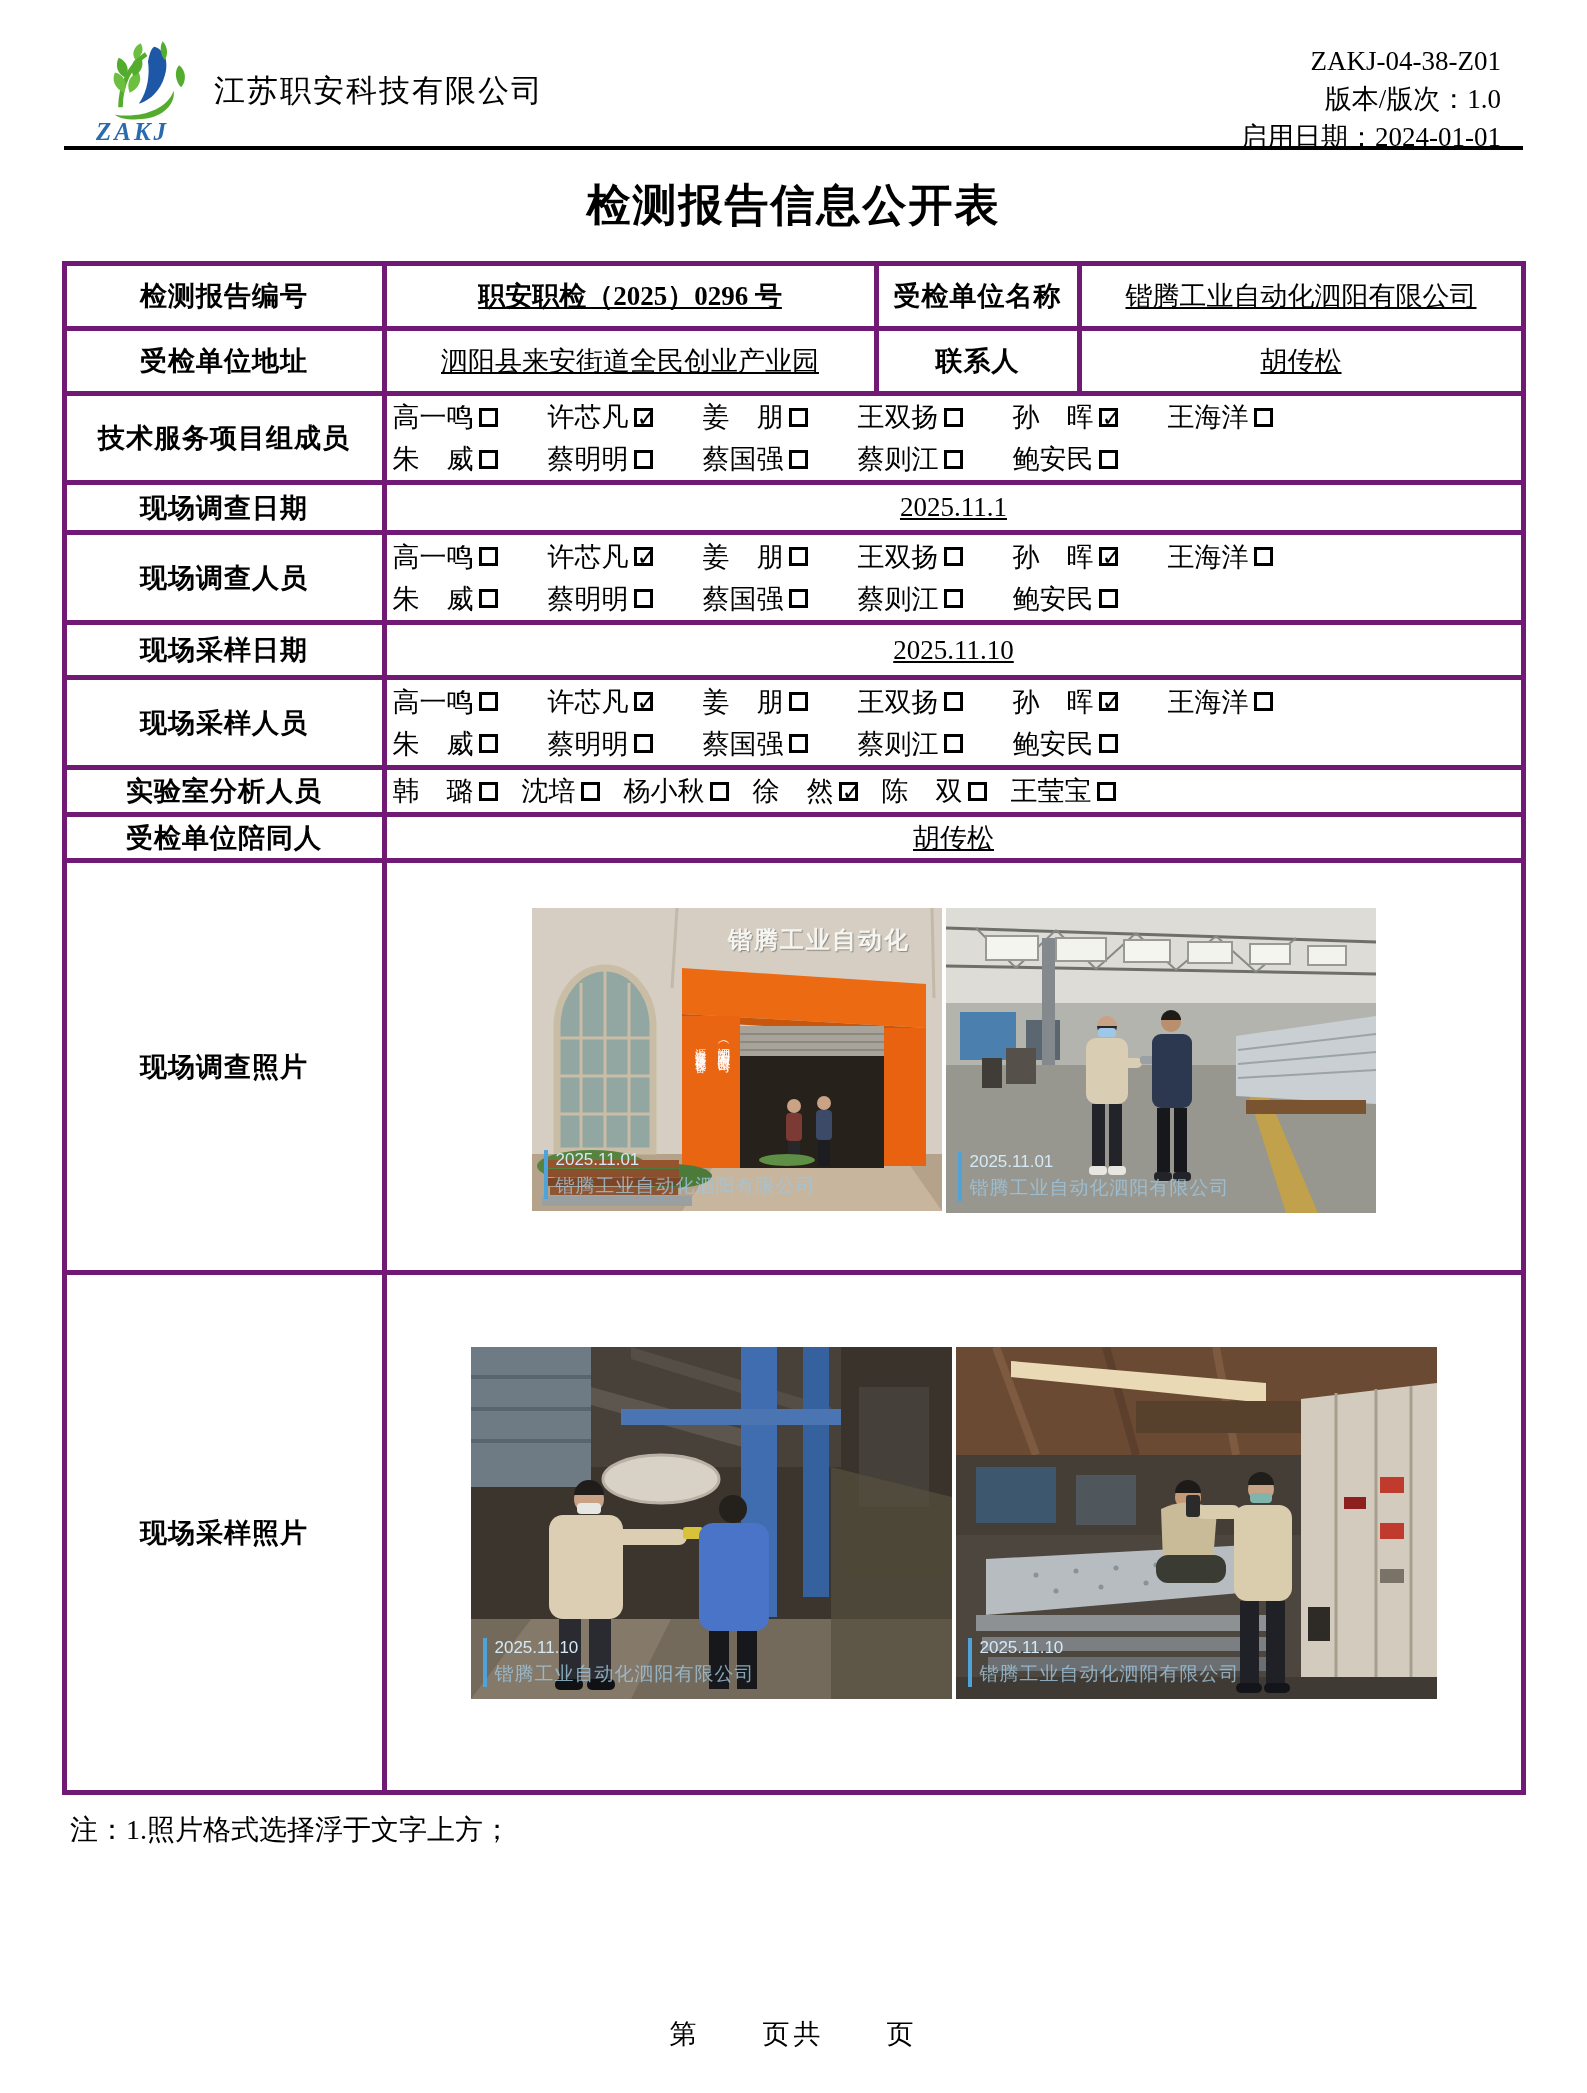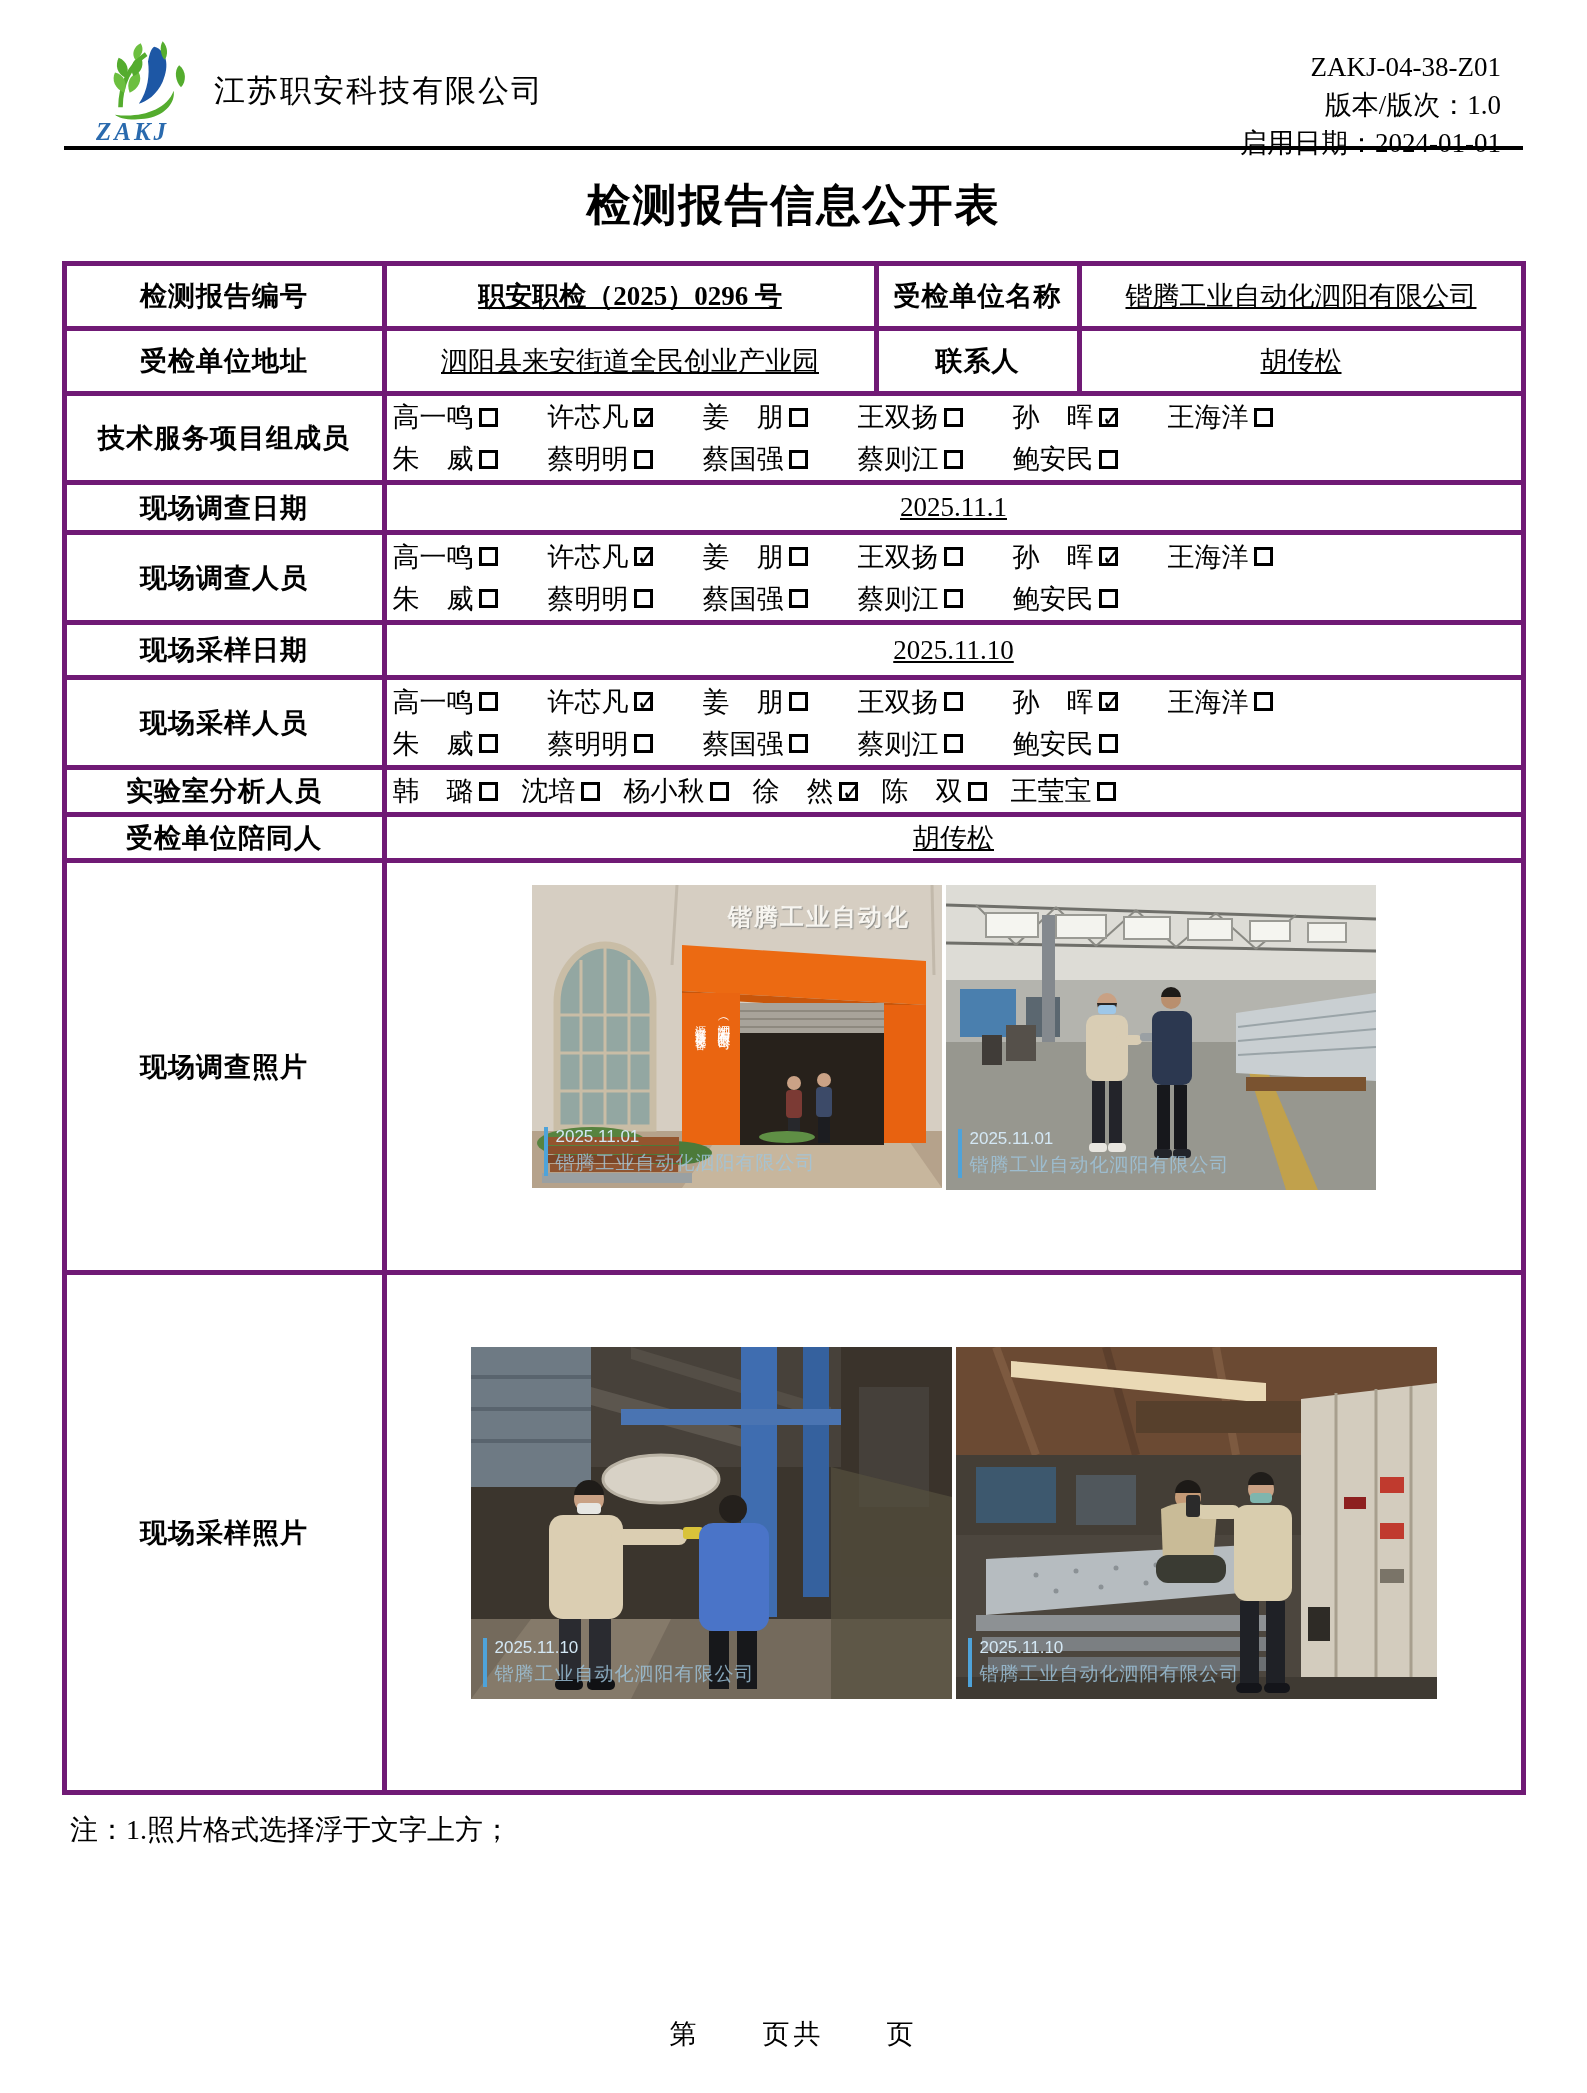--- a/index.html
+++ b/index.html
@@ -8,42 +8,42 @@
     position:relative; width:1587px; height:2093px; margin:0 auto;
     background:#ffffff; overflow:hidden; color:#000;
     font-family:"Liberation Serif","DejaVu Serif",serif;
   }
   
   .header { display:flex; align-items:flex-start; padding:34px 86px 0 96px; height:140px; }
   .logo { width:104px; text-align:left; }
   .logo svg { display:block; margin:0 auto; }
   .logo-text { font-size:25px; font-weight:bold; font-style:italic; color:#2a6aae; letter-spacing:3px; margin-top:-4px; }
   .company { font-size:31px; margin:36px 0 0 14px; letter-spacing:2px; }
-  .doc-meta { margin-left:auto; text-align:right; font-size:27px; line-height:38px; margin-top:14px; }
+  .doc-meta { margin-left:auto; text-align:right; font-size:27px; line-height:38px; margin-top:8px; }
   .header-rule { border:none; border-top:4px solid #000; margin:6px 64px 0 64px; }
   
   .title { text-align:center; font-size:44px; font-weight:bold; margin-top:26px; letter-spacing:2px; }
   
   table.main { border-collapse:collapse; table-layout:fixed; width:1459px; margin:26px auto 0 auto; }
   table.main td { border:5px solid #701a75; font-size:27px; padding:0 6px; overflow:hidden; }
   td.lbl { font-weight:bold; text-align:center; letter-spacing:1px; }
   td.val { text-align:center;text-decoration:underline; }
   td.bold { font-weight:bold; }
   td.names { padding-left:14px; }
   .mline { display:flex; gap:50px; line-height:42px; white-space:nowrap; }
   .mline.lab { gap:24px; }
   .member { display:inline-flex; align-items:center; }
   .checkbox {
     display:inline-block; width:19px; height:19px; border:3px solid #000; margin-left:5px;
     font-size:24px; line-height:15px; font-weight:bold; text-align:center;
     font-family:"DejaVu Sans",sans-serif; overflow:visible;
   }
   td.photocell { vertical-align:top; padding:0; }
   .photo-row { display:flex; justify-content:center; gap:4px; }
-  .photo-row.survey { padding-top:22px; }
+  .photo-row.survey { padding-top:45px; }
   .photo-row.sampling { padding-top:72px; }
   .photo { position:relative; overflow:hidden; background:#777; }
   .photo svg { display:block; }
   
   .wm { position:absolute; left:12px; bottom:12px; display:flex; gap:8px; font-family:"Liberation Sans","DejaVu Sans",sans-serif;justify-content:flex-end; }
   .wm-bar { width:4px; background:#4ea3da; }
   .wm-date { font-size:17px; color:#d4e8f5; }
   .wm-co { font-size:19px; color:#9fc6de; opacity:.8; margin-top:3px; letter-spacing:1px; }
   
   .signboard-top { position:absolute; top:16px; left:180px; width:215px; text-align:center;

